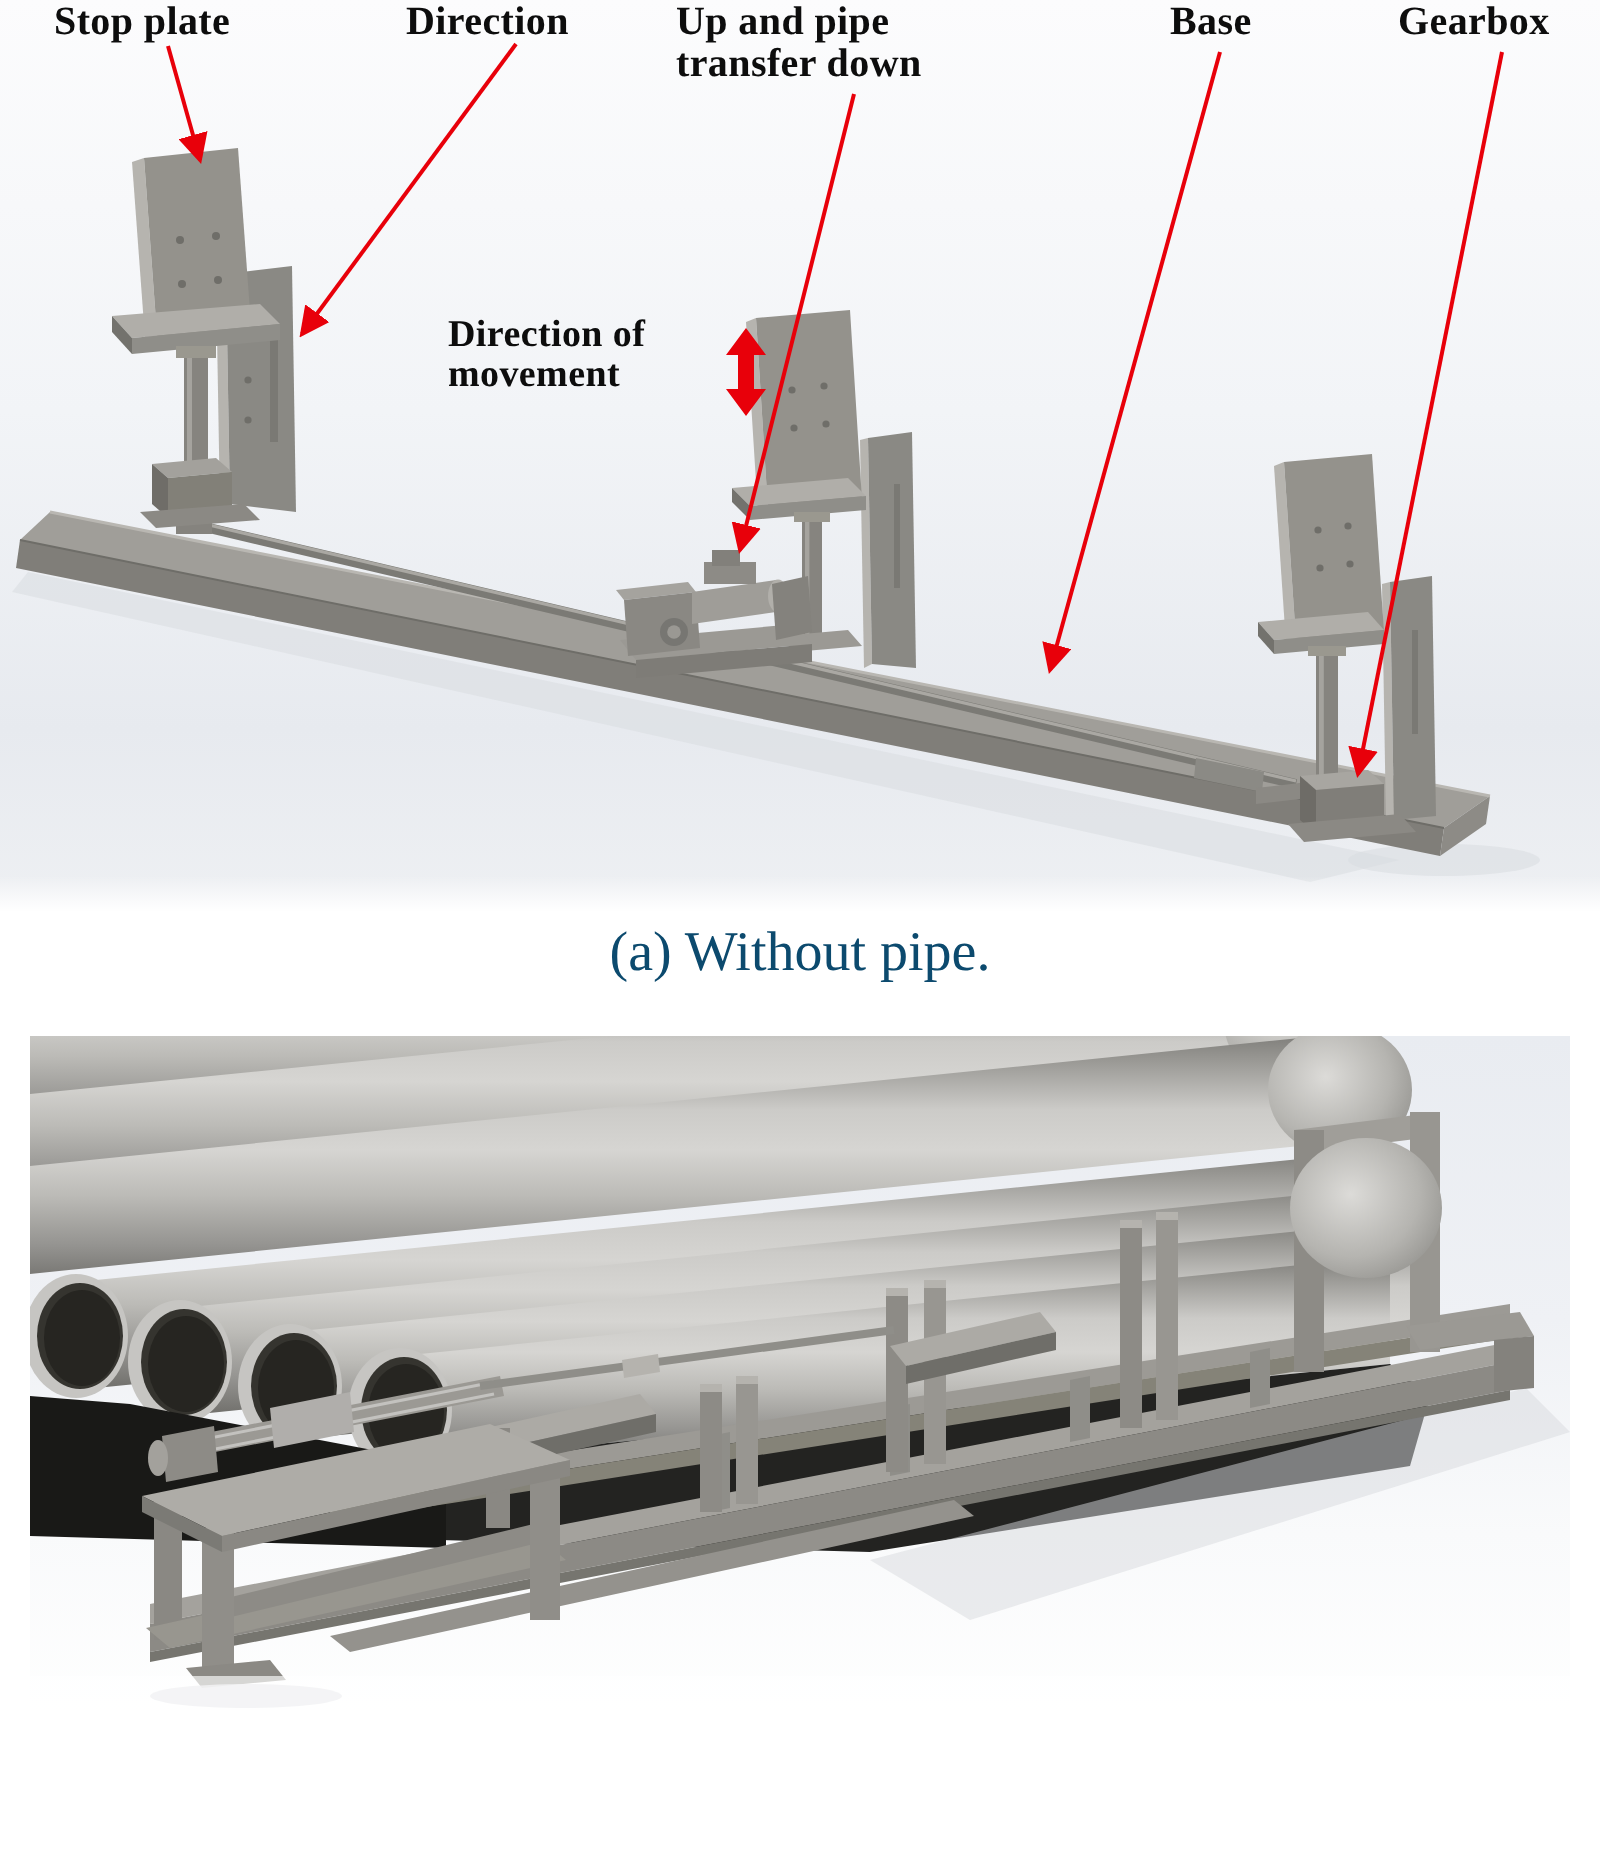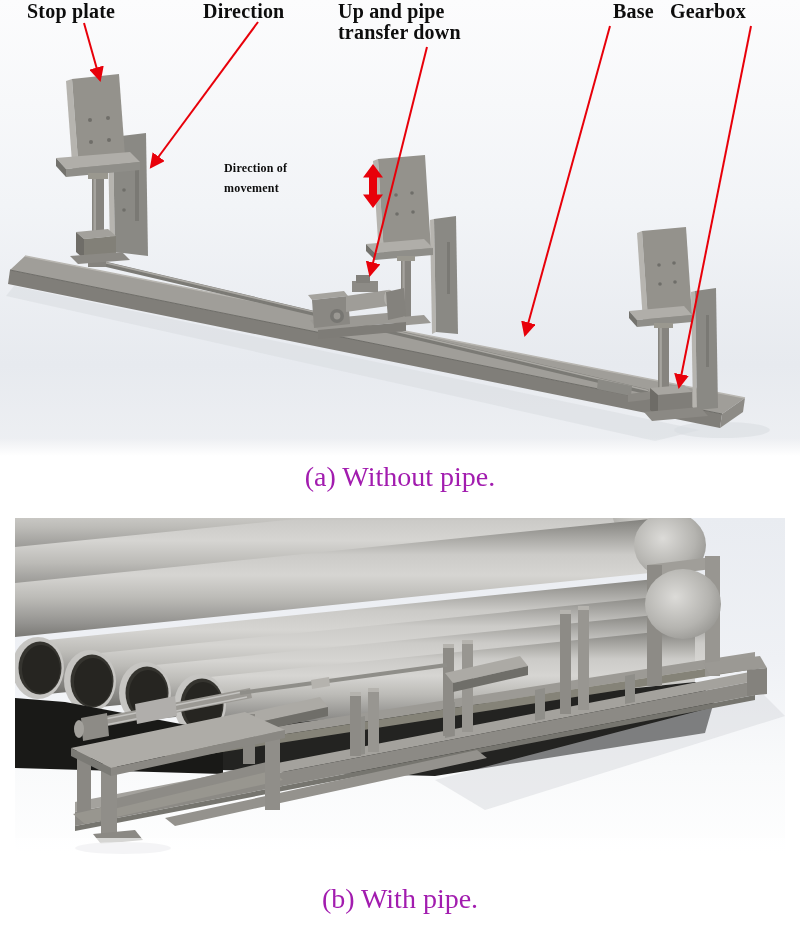--- a/index.html
+++ b/index.html
@@ -5,24 +5,24 @@
   html,body{margin:0;padding:0;background:#ffffff;}
   .page{
     position:relative;width:800px;height:925px;background:#ffffff;overflow:hidden;
     font-family:"Liberation Serif", serif;
   }
   .scene{position:absolute;display:block;}
   .callout{
     position:absolute;font-weight:bold;font-size:20px;line-height:21px;
     color:#0d0d0d;white-space:nowrap;letter-spacing:0.2px;
   }
-  .callout.small{font-size:12px;line-height:20px;}
+  .callout.small{font-size:19px;line-height:20px;}
   .caption{
     position:absolute;left:0;width:100%;text-align:center;
-    font-size:28px;color:#a21caf;font-weight:normal;
+    font-size:28px;color:#0c4a6e;font-weight:normal;
   }
 </style>
 </head>
 <body>
 
 <div class="page">
 
   <svg class="scene" style="left:0;top:0" width="800" height="456" viewBox="0 0 800 456">
     <defs>
       <linearGradient id="bgA" x1="0" y1="0" x2="0" y2="1">
@@ -157,22 +157,22 @@
 
     <rect x="0" y="438" width="800" height="18" fill="url(#fadeWhite)"></rect>
   </svg>
 
   <div class="callout" style="left:27px;top:1px">Stop plate</div>
   <div class="callout" style="left:203px;top:1px">Direction</div>
   <div class="callout" style="left:338px;top:1px">
     <div>Up and pipe</div>
     <div>transfer down</div>
   </div>
-  <div class="callout" style="left:613px;top:1px">Base</div>
-  <div class="callout" style="left:670px;top:1px">Gearbox</div>
+  <div class="callout" style="left:585px;top:1px">Base</div>
+  <div class="callout" style="left:699px;top:1px">Gearbox</div>
   <div class="callout small" style="left:224px;top:158px">
     <div>Direction of</div>
     <div>movement</div>
   </div>
 
   <div class="caption" style="top:461px">(a) Without pipe.</div>
 
   <svg class="scene" style="left:15px;top:518px" width="770" height="355" viewBox="0 0 770 355">
     <defs>
       <linearGradient id="bgB" x1="0" y1="0" x2="0" y2="1">
@@ -308,15 +308,14 @@
         <polygon points="66,200 92,195 94,218 68,223" fill="#8d8b86"></polygon>
         <ellipse cx="64" cy="211" rx="5" ry="9" fill="#a3a19c"></ellipse>
         <line x1="225" y1="175" x2="432" y2="147" stroke="#8f8e89" stroke-width="4"></line>
         <polygon points="296,162 314,159 315,168 297,171" fill="#b5b3ae"></polygon>
       </g>
     </g>
 
     <rect x="0" y="320" width="770" height="35" fill="#ffffff" opacity="0.65"></rect>
   </svg>
 
-  <div class="caption" style="top:883px">(b) With pipe.</div>
 
 </div>
 
 </body></html>

